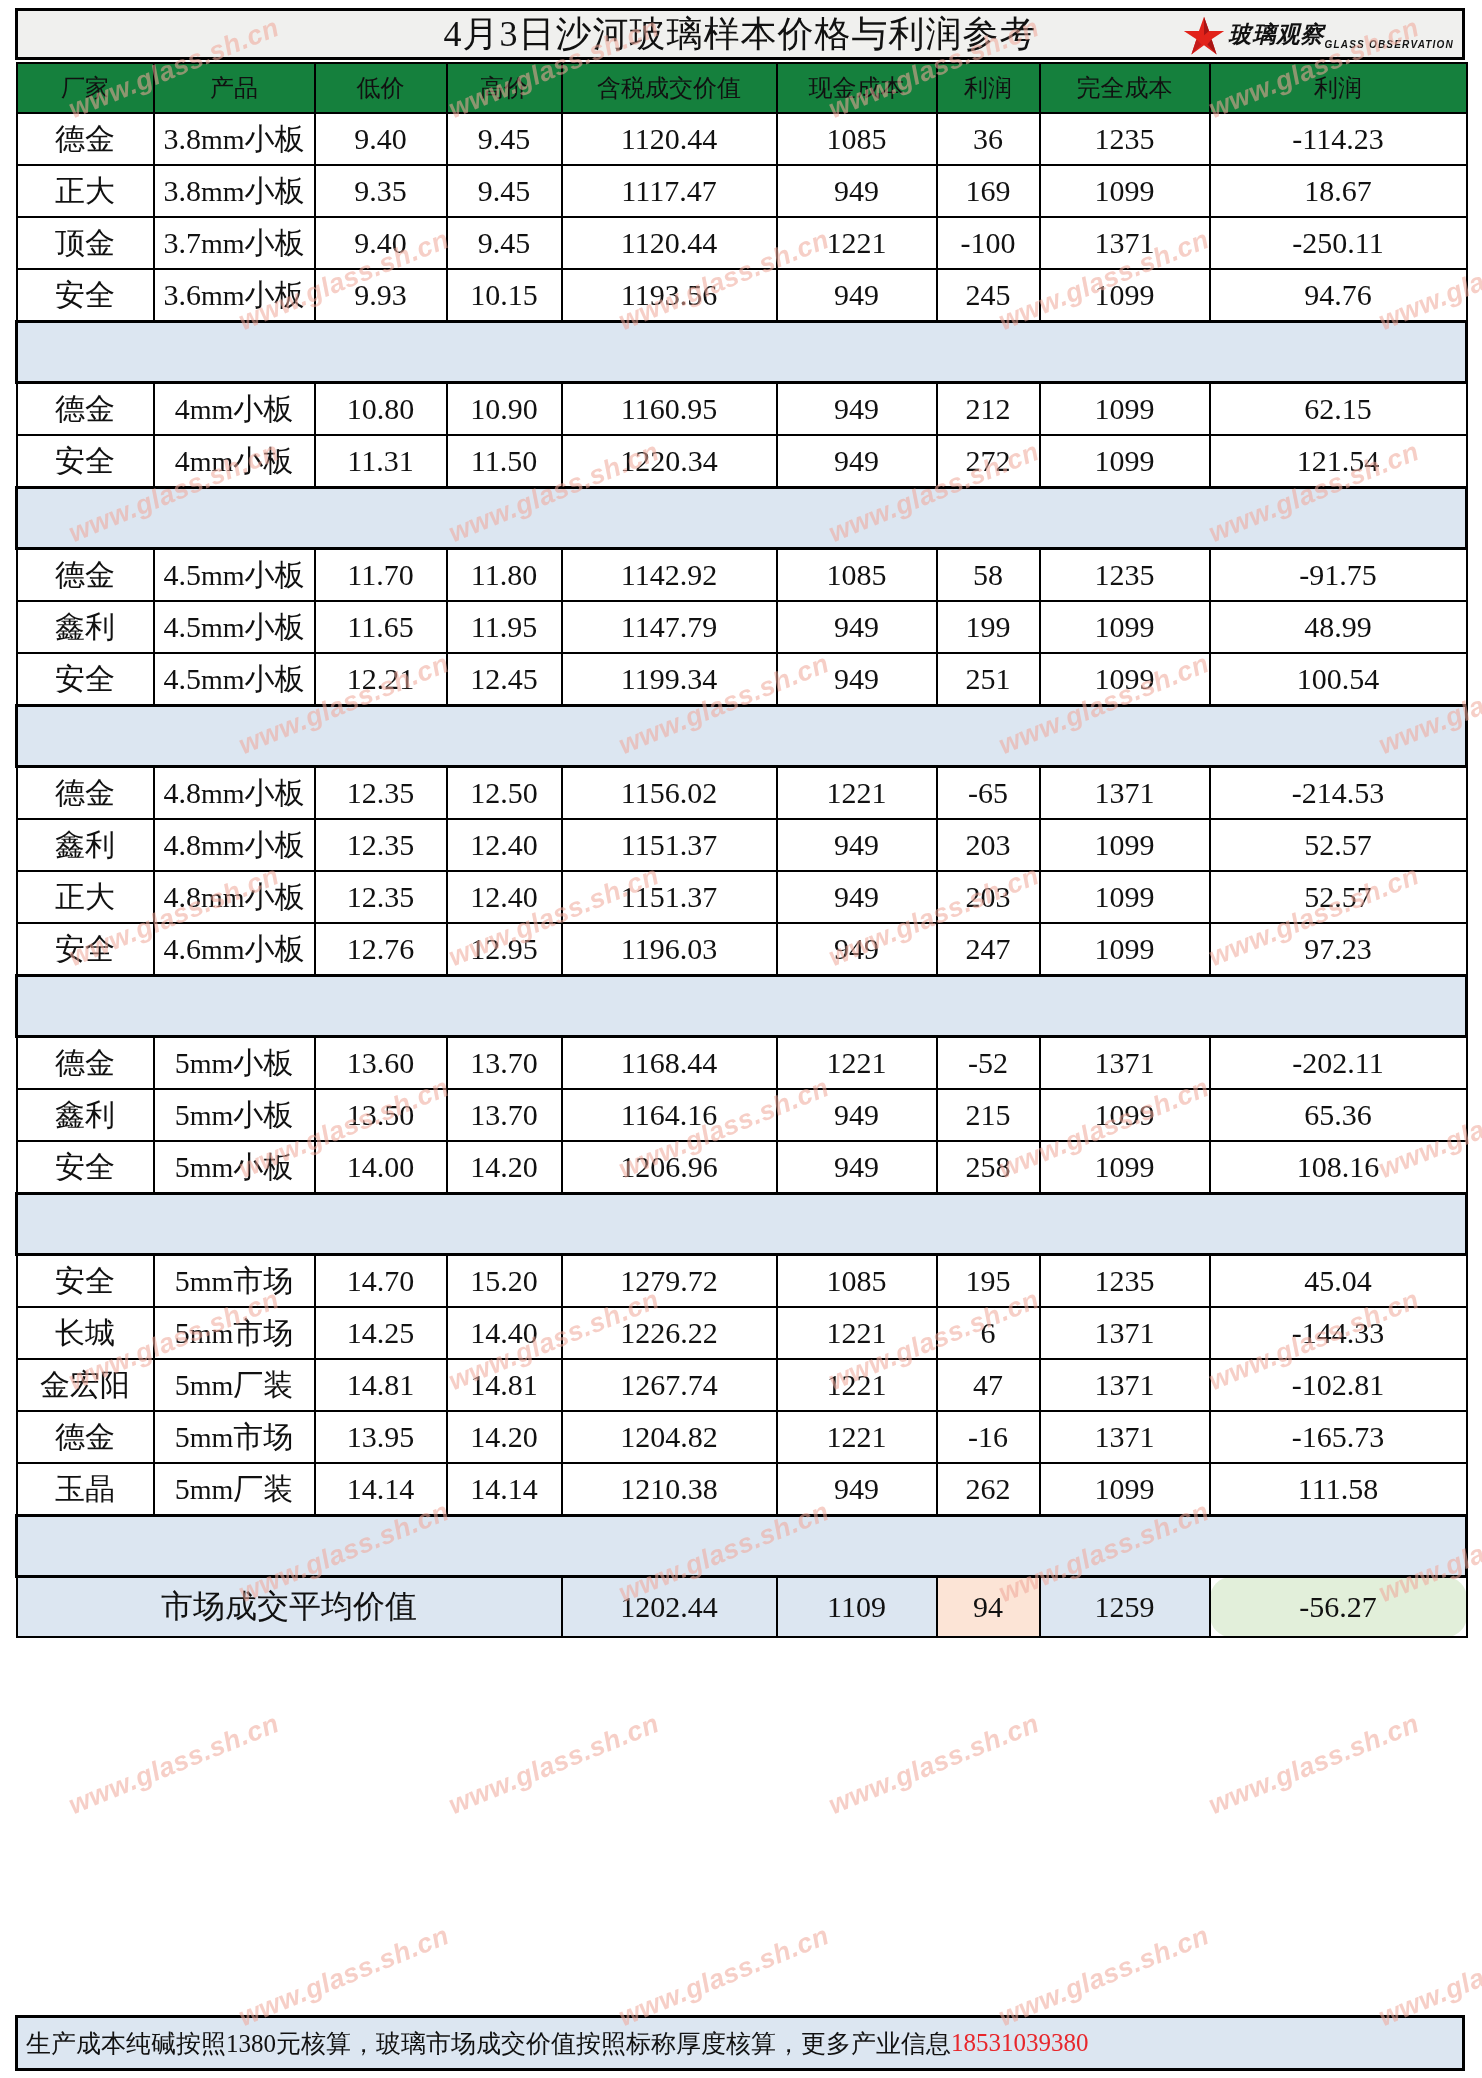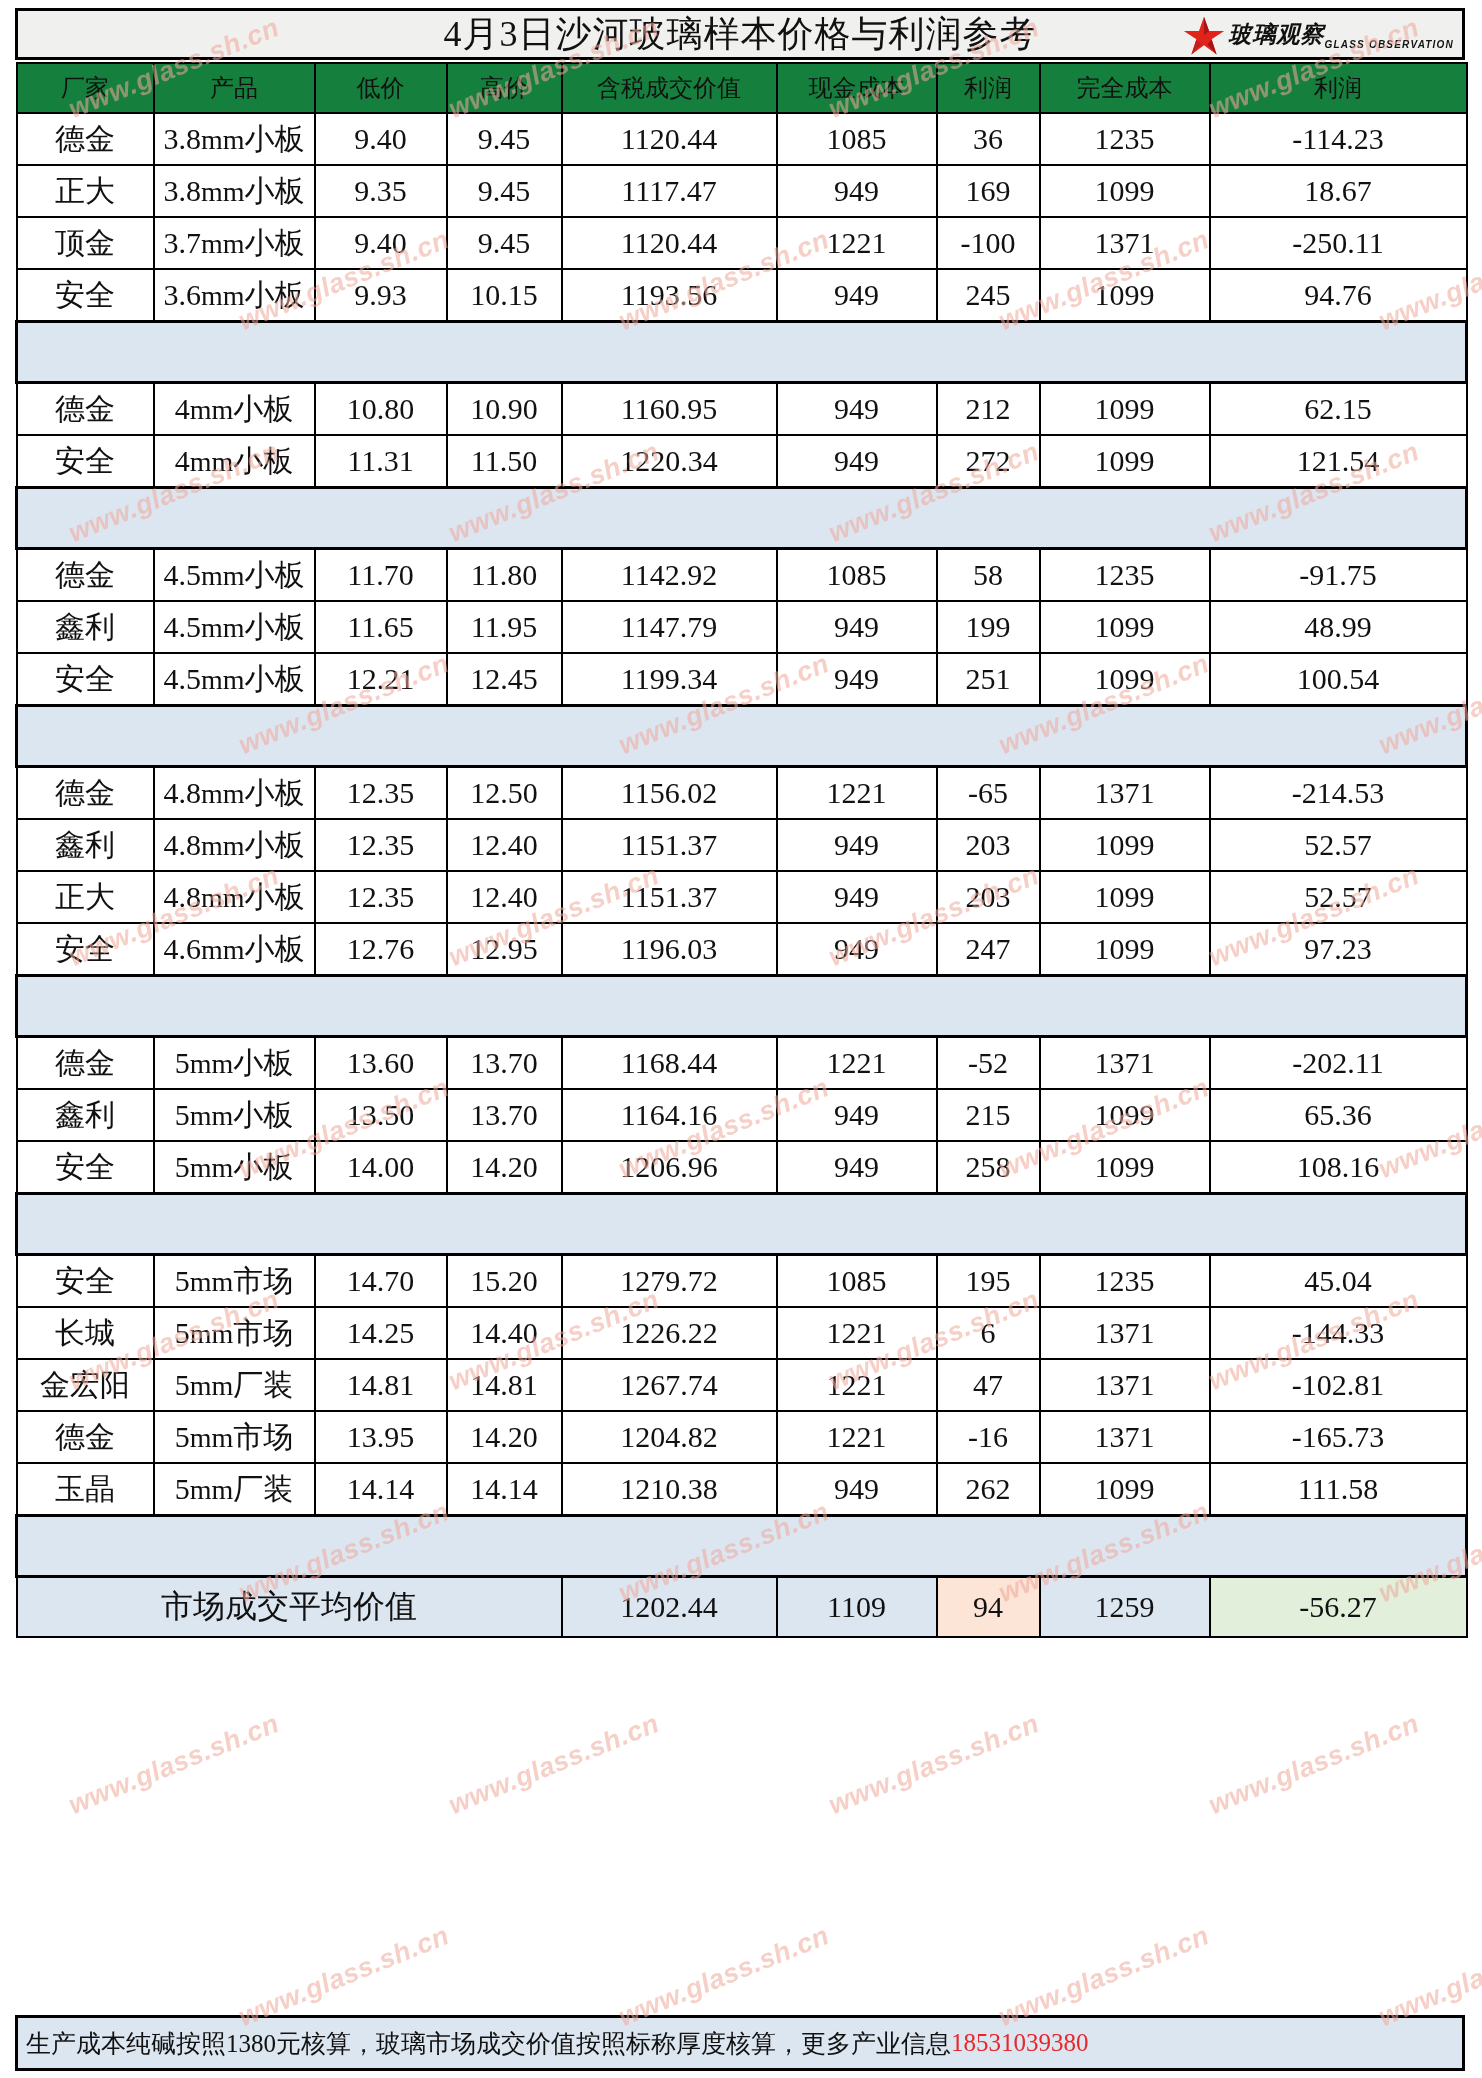--- a/index.html
+++ b/index.html
@@ -80,21 +80,21 @@
   }
   tr.hdr th{
     background:#15803d;
     height:48px;
     font-size:24px;
     font-weight:400;
   }
   tr.datarow td{height:50px;}
   td.prod{font-size:25px;}
   td.prod .unit{font-size:28px;}
-  td.neg{background:#e2efda;}
+  td.neg{background:#e2efda;border-radius:21px;}
   td.pos{background:#fce4d6;}
   tr.sep td{
     height:58px;
     background:#dce6f1;
     border-left:none;border-right:none;
     border-top:3px solid #000;border-bottom:3px solid #000;
   }
   tr.sep td.edgeL{border-left:3px solid #000;}
   tr.sep td.edgeR{border-right:3px solid #000;}
   tr.summary td{

